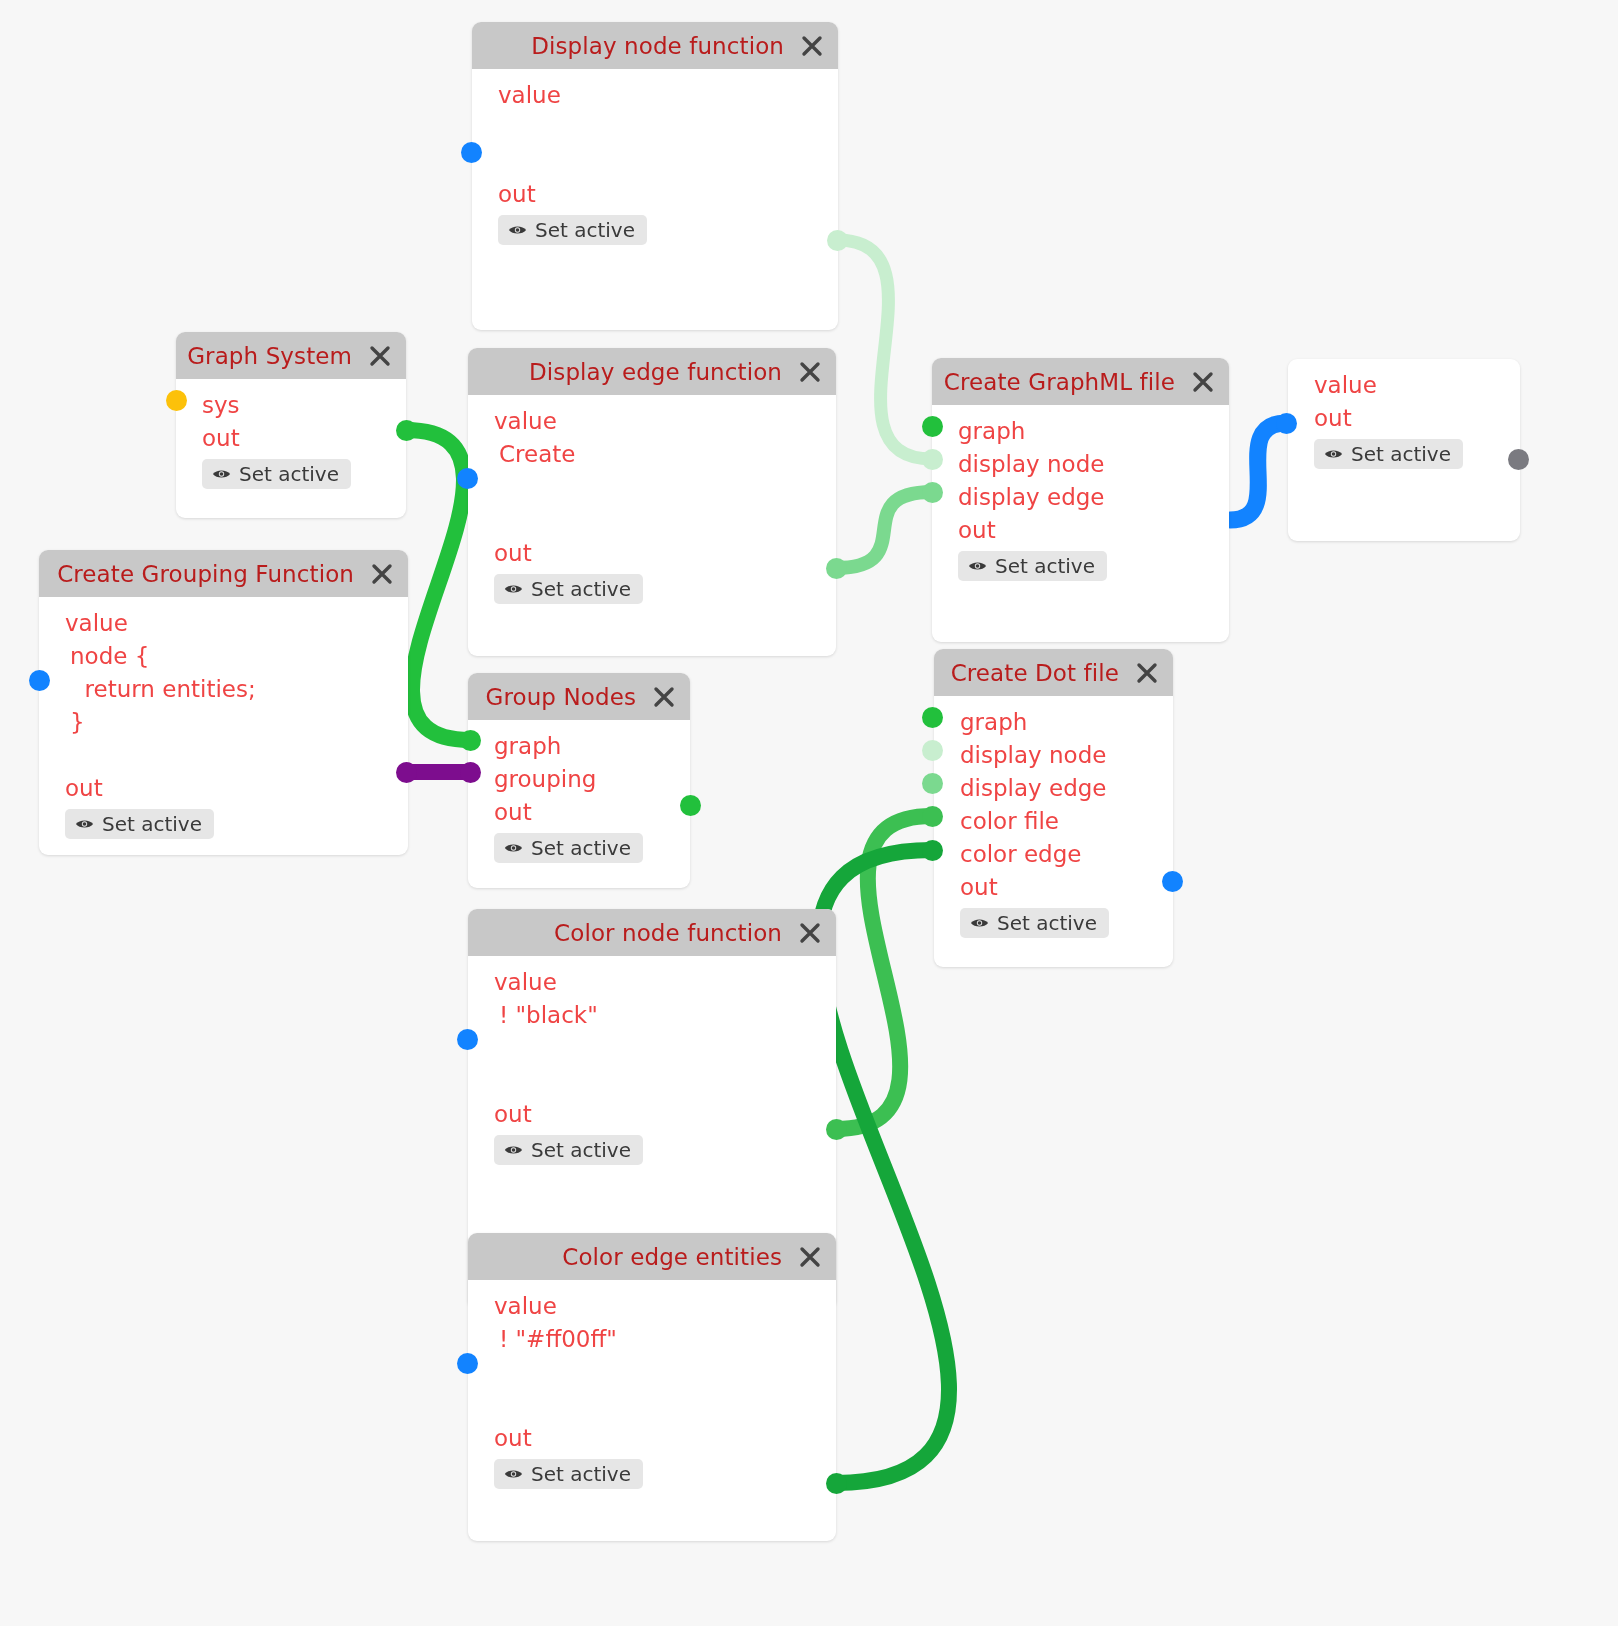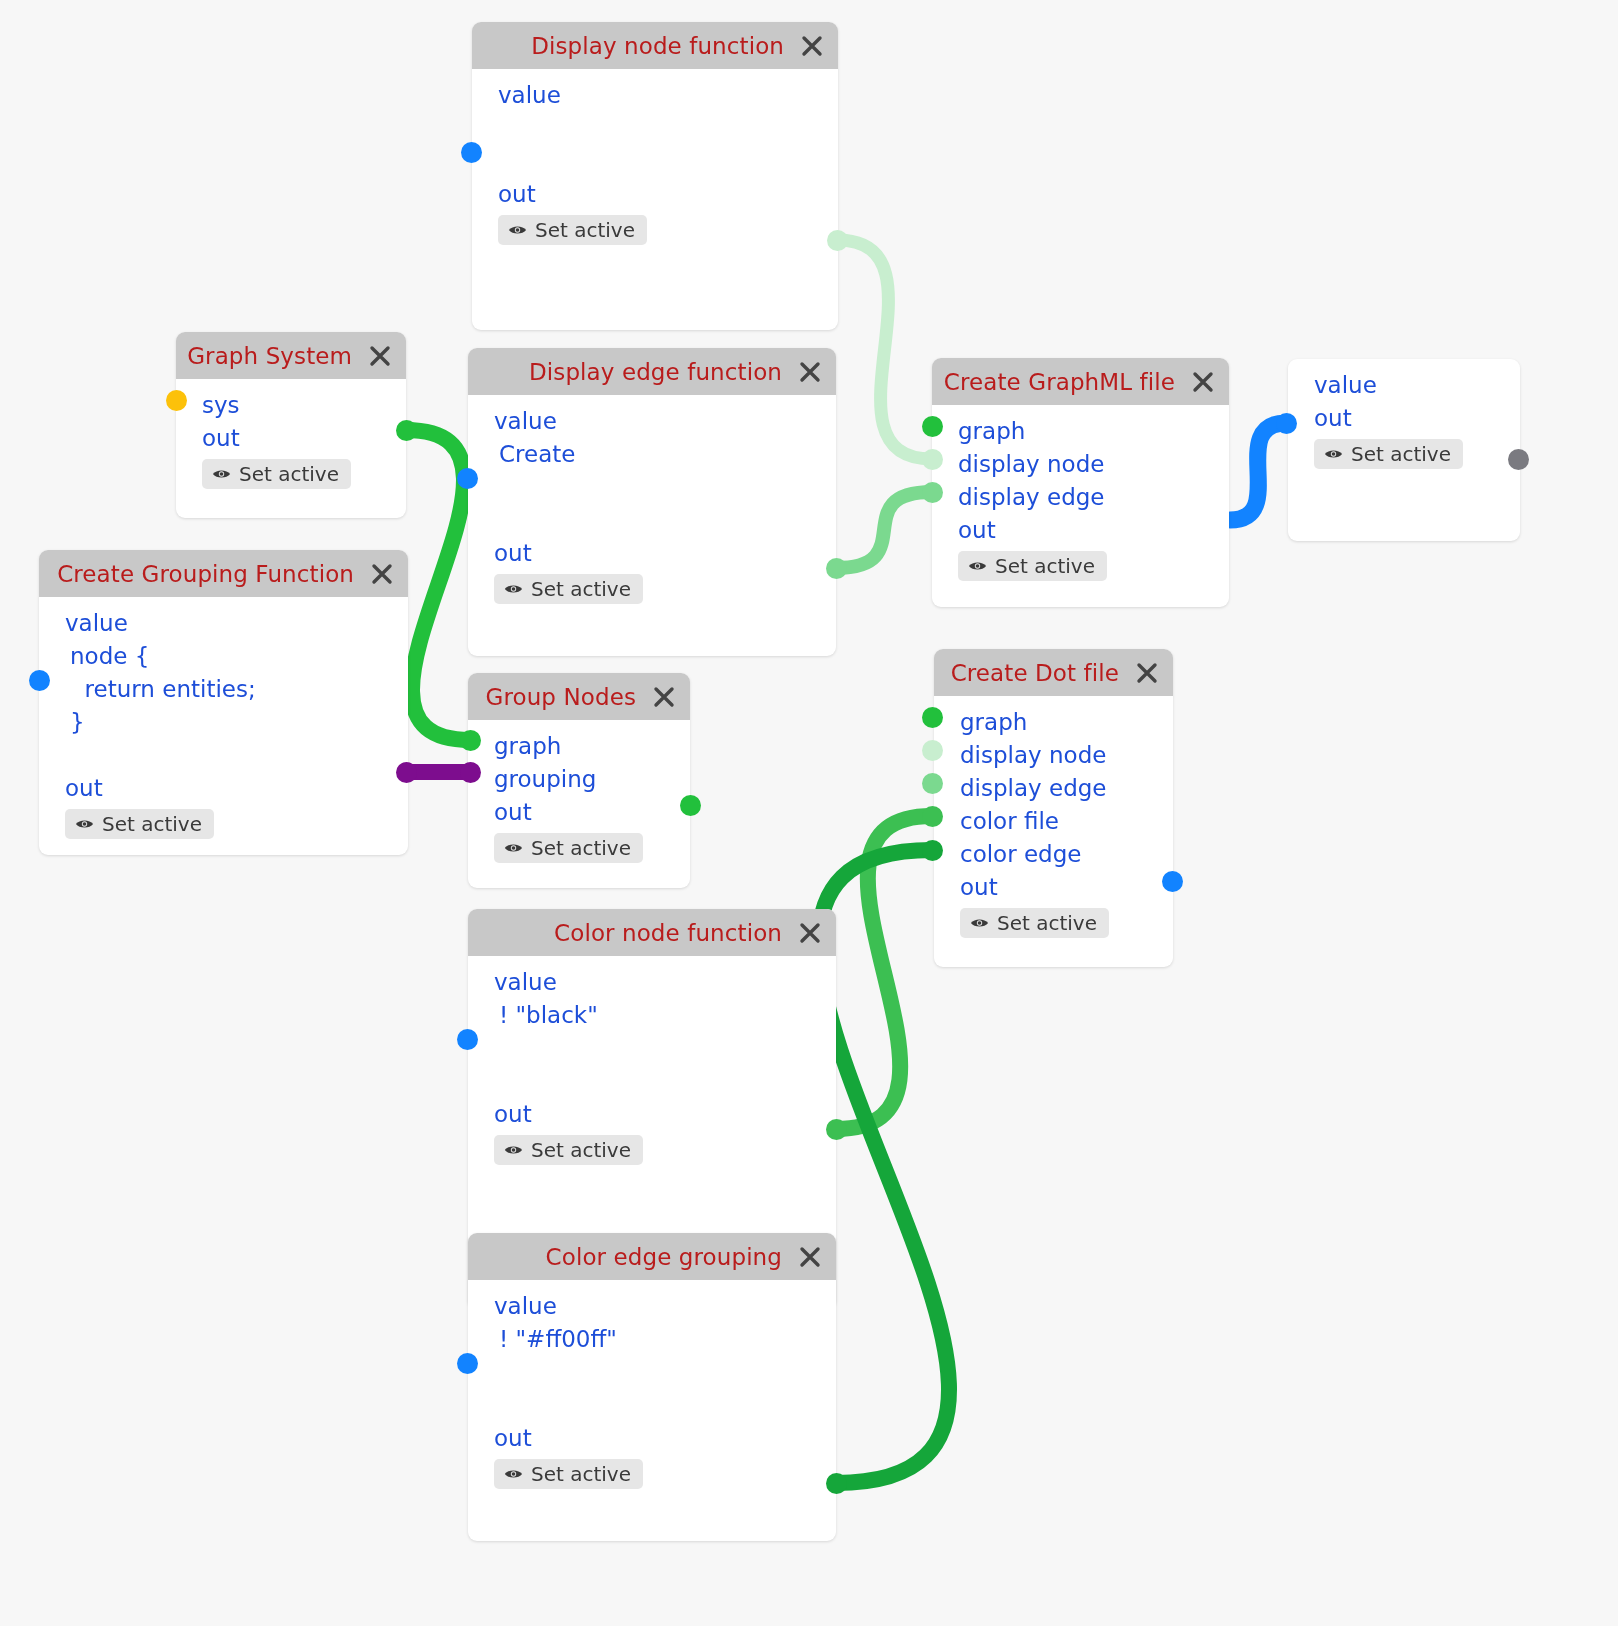--- a/index.html
+++ b/index.html
@@ -54,21 +54,21 @@
     flex: 0 0 auto;
     display: block;
     cursor: pointer;
   }
   .node-body {
     padding: 10px 0 14px 0;
     position: relative;
   }
   .row {
     font-size: 23px;
-    color: #1d4ed8;
+    color: #ef4444;
     line-height: 33px;
     padding-left: 26px;
     white-space: pre;
   }
   .row.code {
     padding-left: 31px;
   }
   .set-active {
     display: inline-flex;
     align-items: center;
@@ -200,21 +200,21 @@
             <span>
               <svg class="eye-icon" viewBox="0 0 22 14">
                 <path d="M1 7 C5 1.5, 17 1.5, 21 7 C17 12.5, 5 12.5, 1 7 Z" fill="#3a3a3a"></path>
                 <circle cx="11" cy="7" r="3.1" fill="#e6e6e6"></circle>
                 <circle cx="11" cy="7" r="2.1" fill="#3a3a3a"></circle>
               </svg>
             </span>
             <span>Set active</span>
           </div></div>
       </div>
-      <div class="node" style="left: 932px; top: 358px; width: 297px; height: 249px;">
+      <div class="node" style="left: 932px; top: 358px; width: 297px; height: 284px;">
         <div class="node-header">
           <span class="node-title">Create GraphML file</span>
           <span>
             <svg class="close-icon" viewBox="0 0 24 24">
               <path d="M4 4 L20 20 M20 4 L4 20" stroke="#444" stroke-width="3.4" stroke-linecap="round"></path>
             </svg>
           </span>
         </div>
         <div class="node-body"><div class="row">graph</div><div class="row">display node</div><div class="row">display edge</div><div class="row">out</div><div class="set-active">
             <span>
@@ -274,21 +274,21 @@
                 <path d="M1 7 C5 1.5, 17 1.5, 21 7 C17 12.5, 5 12.5, 1 7 Z" fill="#3a3a3a"></path>
                 <circle cx="11" cy="7" r="3.1" fill="#e6e6e6"></circle>
                 <circle cx="11" cy="7" r="2.1" fill="#3a3a3a"></circle>
               </svg>
             </span>
             <span>Set active</span>
           </div></div>
       </div>
       <div class="node" style="left: 468px; top: 1233px; width: 368px; height: 308px;">
         <div class="node-header">
-          <span class="node-title">Color edge grouping</span>
+          <span class="node-title">Color edge entities</span>
           <span>
             <svg class="close-icon" viewBox="0 0 24 24">
               <path d="M4 4 L20 20 M20 4 L4 20" stroke="#444" stroke-width="3.4" stroke-linecap="round"></path>
             </svg>
           </span>
         </div>
         <div class="node-body"><div class="row">value</div><div class="row code">! "#ff00ff"</div><div class="row">&nbsp;</div><div class="row">&nbsp;</div><div class="row">out</div><div class="set-active">
             <span>
               <svg class="eye-icon" viewBox="0 0 22 14">
                 <path d="M1 7 C5 1.5, 17 1.5, 21 7 C17 12.5, 5 12.5, 1 7 Z" fill="#3a3a3a"></path>

